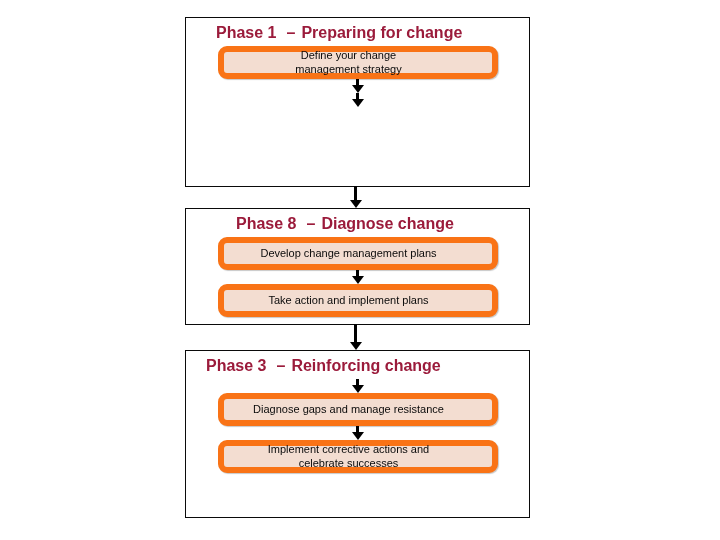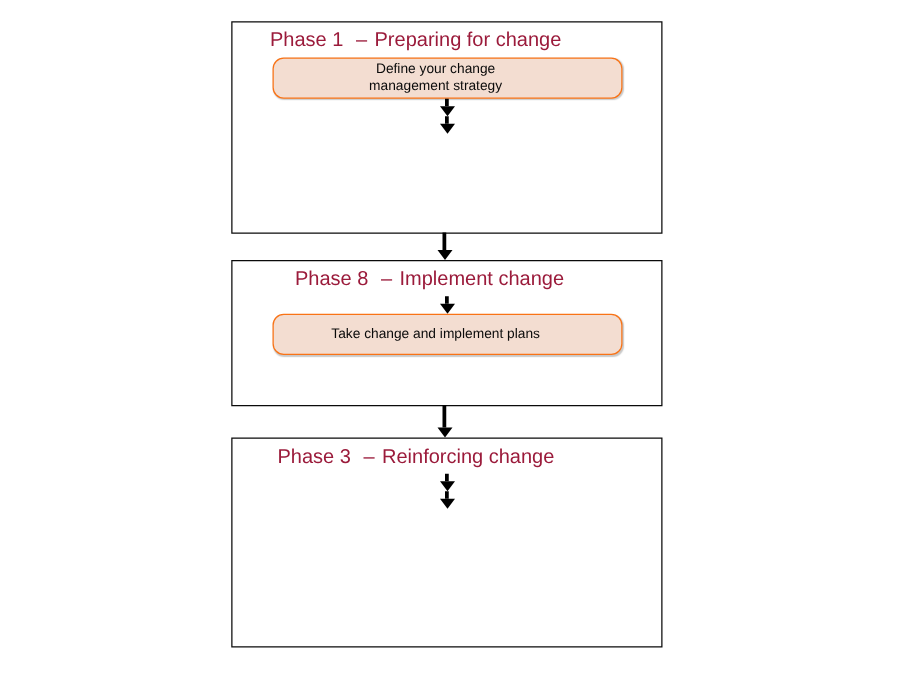--- a/index.html
+++ b/index.html
@@ -28,35 +28,35 @@
   }
   .phase.p1 { top: 17px;  height: 170px; }
   .phase.p2 { top: 208px; height: 117px; }
   .phase.p3 { top: 350px; height: 168px; }
 
   .phase-title {
     align-self: flex-start;
     margin: 6px 0 4px 30px;
     font-size: 16px;
     line-height: 18px;
-    font-weight: normal;
+    font-weight: bold;
     color: #9B1B3B;
     white-space: nowrap;
   }
   .p2 .phase-title { margin-left: 50px; }
-  .p3 .phase-title { margin-left: 36px; }
+  .p3 .phase-title { margin-left: 20px; }
   .phase-title .dash { margin: 0 6px 0 10px; }
 
   .step {
     width: 280px;
     height: 33px;
     box-sizing: border-box;
     flex: none;
     background: #F3DDD1;
-    border: 1px solid #f97316;
+    border: 6px solid #f97316;
     border-radius: 9px;
     box-shadow: 1px 1px 1px rgba(0,0,0,0.22);
     display: flex;
     align-items: center;
     justify-content: center;
     text-align: center;
     font-size: 11px;
     line-height: 1.22;
     color: #0a0a0a;
     white-space: pre-line;
@@ -109,38 +109,42 @@
         <span class="head"></span>
       </div>
   </section>
 
   <div class="arrow connector c1">
       <span class="stem"></span>
       <span class="head"></span>
     </div>
 
   <section class="phase p2">
-    <h2 class="phase-title"><span>Phase 8</span><span class="dash">–</span><span>Implement change</span></h2>
+    <h2 class="phase-title"><span>Phase 8</span><span class="dash">–</span><span>Diagnose change</span></h2>
+    <div class="step">Develop change management plans</div>
     <div class="arrow">
         <span class="stem"></span>
         <span class="head"></span>
       </div>
-    <div class="step">Take change and implement plans</div>
+    <div class="step">Take action and implement plans</div>
   </section>
 
   <div class="arrow connector c2">
       <span class="stem"></span>
       <span class="head"></span>
     </div>
 
   <section class="phase p3">
     <h2 class="phase-title"><span>Phase 3</span><span class="dash">–</span><span>Reinforcing change</span></h2>
     <div class="arrow">
         <span class="stem"></span>
         <span class="head"></span>
       </div>
+    <div class="step">Diagnose gaps and manage resistance</div>
     <div class="arrow">
         <span class="stem"></span>
         <span class="head"></span>
       </div>
+    <div class="step">Implement corrective actions and
+celebrate successes</div>
   </section>
 
 </div>
 
 </body></html>

